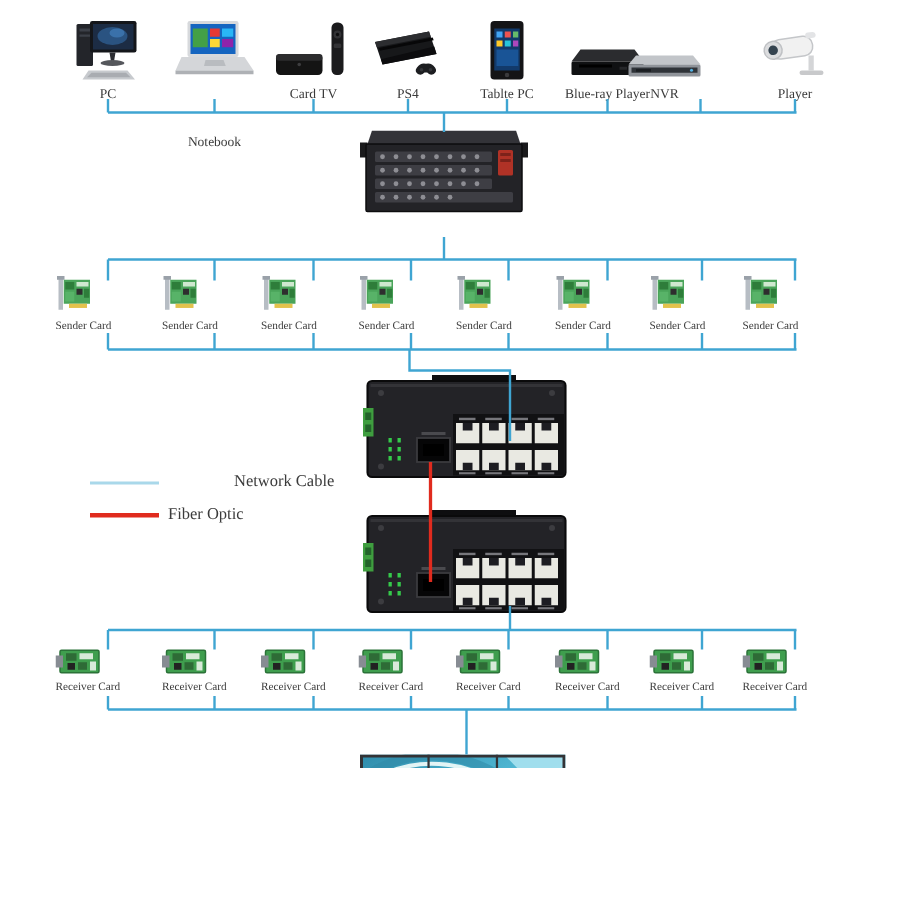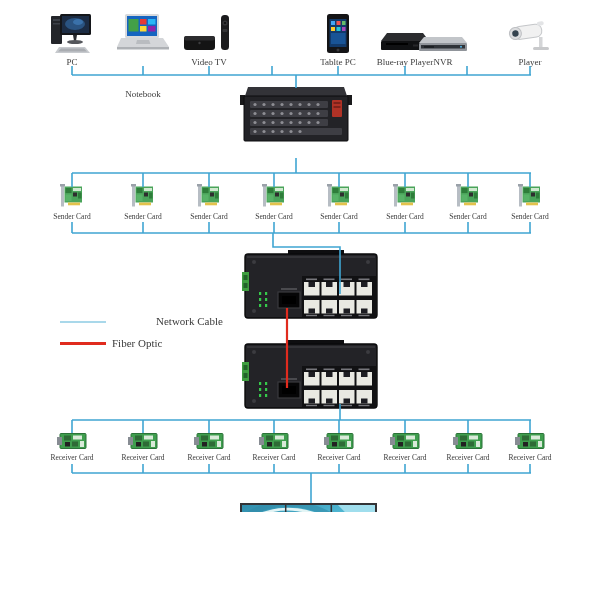--- a/index.html
+++ b/index.html
@@ -1,19 +1,19 @@
 <!DOCTYPE html>
 <html style="--wire: #3fa5d2; --fiber: #e02b1e; --legend_network: #a9d8ea;"><head>
 <meta charset="utf-8">
 <style>
   html,body{margin:0;padding:0;background:#fff;}
   #canvas{position:relative;width:600px;height:512px;background:#fff;font-family:Liberation Serif, serif;overflow:hidden;}
   .device{position:absolute;width:90px;display:flex;flex-direction:column;align-items:center;z-index:1;}
   .device .lbl{font-size:9px;color:#3b3b3b;margin-top:2px;white-space:nowrap;}
-  .card{position:absolute;width:70px;display:flex;flex-direction:column;align-items:center;z-index:1;}
+  .card{position:absolute;width:70px;display:flex;flex-direction:column;z-index:1;}
   .card .lbl{font-size:7.5px;color:#3b3b3b;margin-top:2px;white-space:nowrap;}
   .biglbl{position:absolute;color:#3b3b3b;white-space:nowrap;z-index:1;}
   #wires{position:absolute;left:0;top:0;z-index:3;pointer-events:none;}
   .dev-svg,.unit{display:block;}
   .unit{position:absolute;z-index:2;}
   #legend-net-line{position:absolute;left:60px;top:321px;width:46px;height:2px;background:var(--legend_network,#a9d8ea);z-index:1;}
   #legend-fiber-line{position:absolute;left:60px;top:342px;width:46px;height:3px;background:var(--fiber,#e02b1e);z-index:1;}
   .legend-lbl{position:absolute;font-size:11px;color:#3b3b3b;z-index:1;}
   line.net{stroke:var(--wire,#3fa5d2);stroke-width:1.6;}
   line.fib{stroke:var(--fiber,#e02b1e);stroke-width:2.2;}
@@ -59,23 +59,37 @@
   <div class="device" style="left:164px;top:12px;">
     <svg class="dev-svg" width="56" height="43" viewBox="0 0 56 43">
       <rect x="3" y="24" width="31" height="14" rx="3" fill="#141414"></rect>
       <rect x="3" y="24" width="31" height="4.5" rx="2.2" fill="#2c2c2e"></rect>
       <circle cx="18.5" cy="31" r="1.2" fill="#3d3d3f"></circle>
       <rect x="40" y="3" width="8" height="35" rx="3.5" fill="#1b1b1d"></rect>
       <circle cx="44" cy="11" r="2.6" fill="#333336"></circle>
       <circle cx="44" cy="11" r="1.1" fill="#0d0d0e"></circle>
       <rect x="41.5" y="17" width="5" height="3" rx="1" fill="#333336"></rect>
     </svg>
-    <div class="lbl">Video TV</div>
-  </div>
-
+    <div class="lbl">Card TV</div>
+  </div>
+
+  <div class="device" style="left:227px;top:12px;">
+    <svg class="dev-svg" width="56" height="43" viewBox="0 0 56 43">
+      <polygon points="6,16 42,9 47,24 11,31" fill="#17181a"></polygon>
+      <polygon points="6,16 42,9 43.2,12.5 7.2,19.5" fill="#2c2d30"></polygon>
+      <polygon points="8.5,20 44.5,13 45.1,14.8 9.1,21.8" fill="#070708"></polygon>
+      <polygon points="45.5,19 47,24 11,31 10,27.5" fill="#0c0c0e"></polygon>
+      <g>
+        <path d="M34,33 q2.5,-3.5 6,-2.5 q3.5,-1 6,2.5 q1.8,2.6 -0.8,4.3 q-2.6,1.3 -4.4,-0.9 l-1.8,0 q-1.8,2.2 -4.4,0.9 q-2.6,-1.7 -0.6,-4.3" fill="#1d1e21"></path>
+        <circle cx="37" cy="34.5" r="1.2" fill="#35363a"></circle>
+        <circle cx="43" cy="34.5" r="1.2" fill="#35363a"></circle>
+      </g>
+    </svg>
+    <div class="lbl">PS4</div>
+  </div>
 
   <div class="device" style="left:293px;top:12px;">
     <svg class="dev-svg" width="56" height="43" viewBox="0 0 56 43">
       <rect x="17" y="2" width="22" height="39" rx="2.5" fill="#141416"></rect>
       <rect x="19.5" y="7" width="17" height="28" fill="#123a6b"></rect>
       <rect x="21" y="9" width="4" height="4" fill="#42a5f5"></rect>
       <rect x="26.5" y="9" width="4" height="4" fill="#ef5350"></rect>
       <rect x="32" y="9" width="3.5" height="4" fill="#66bb6a"></rect>
       <rect x="21" y="15" width="4" height="4" fill="#ffca28"></rect>
       <rect x="26.5" y="15" width="4" height="4" fill="#26c6da"></rect>

